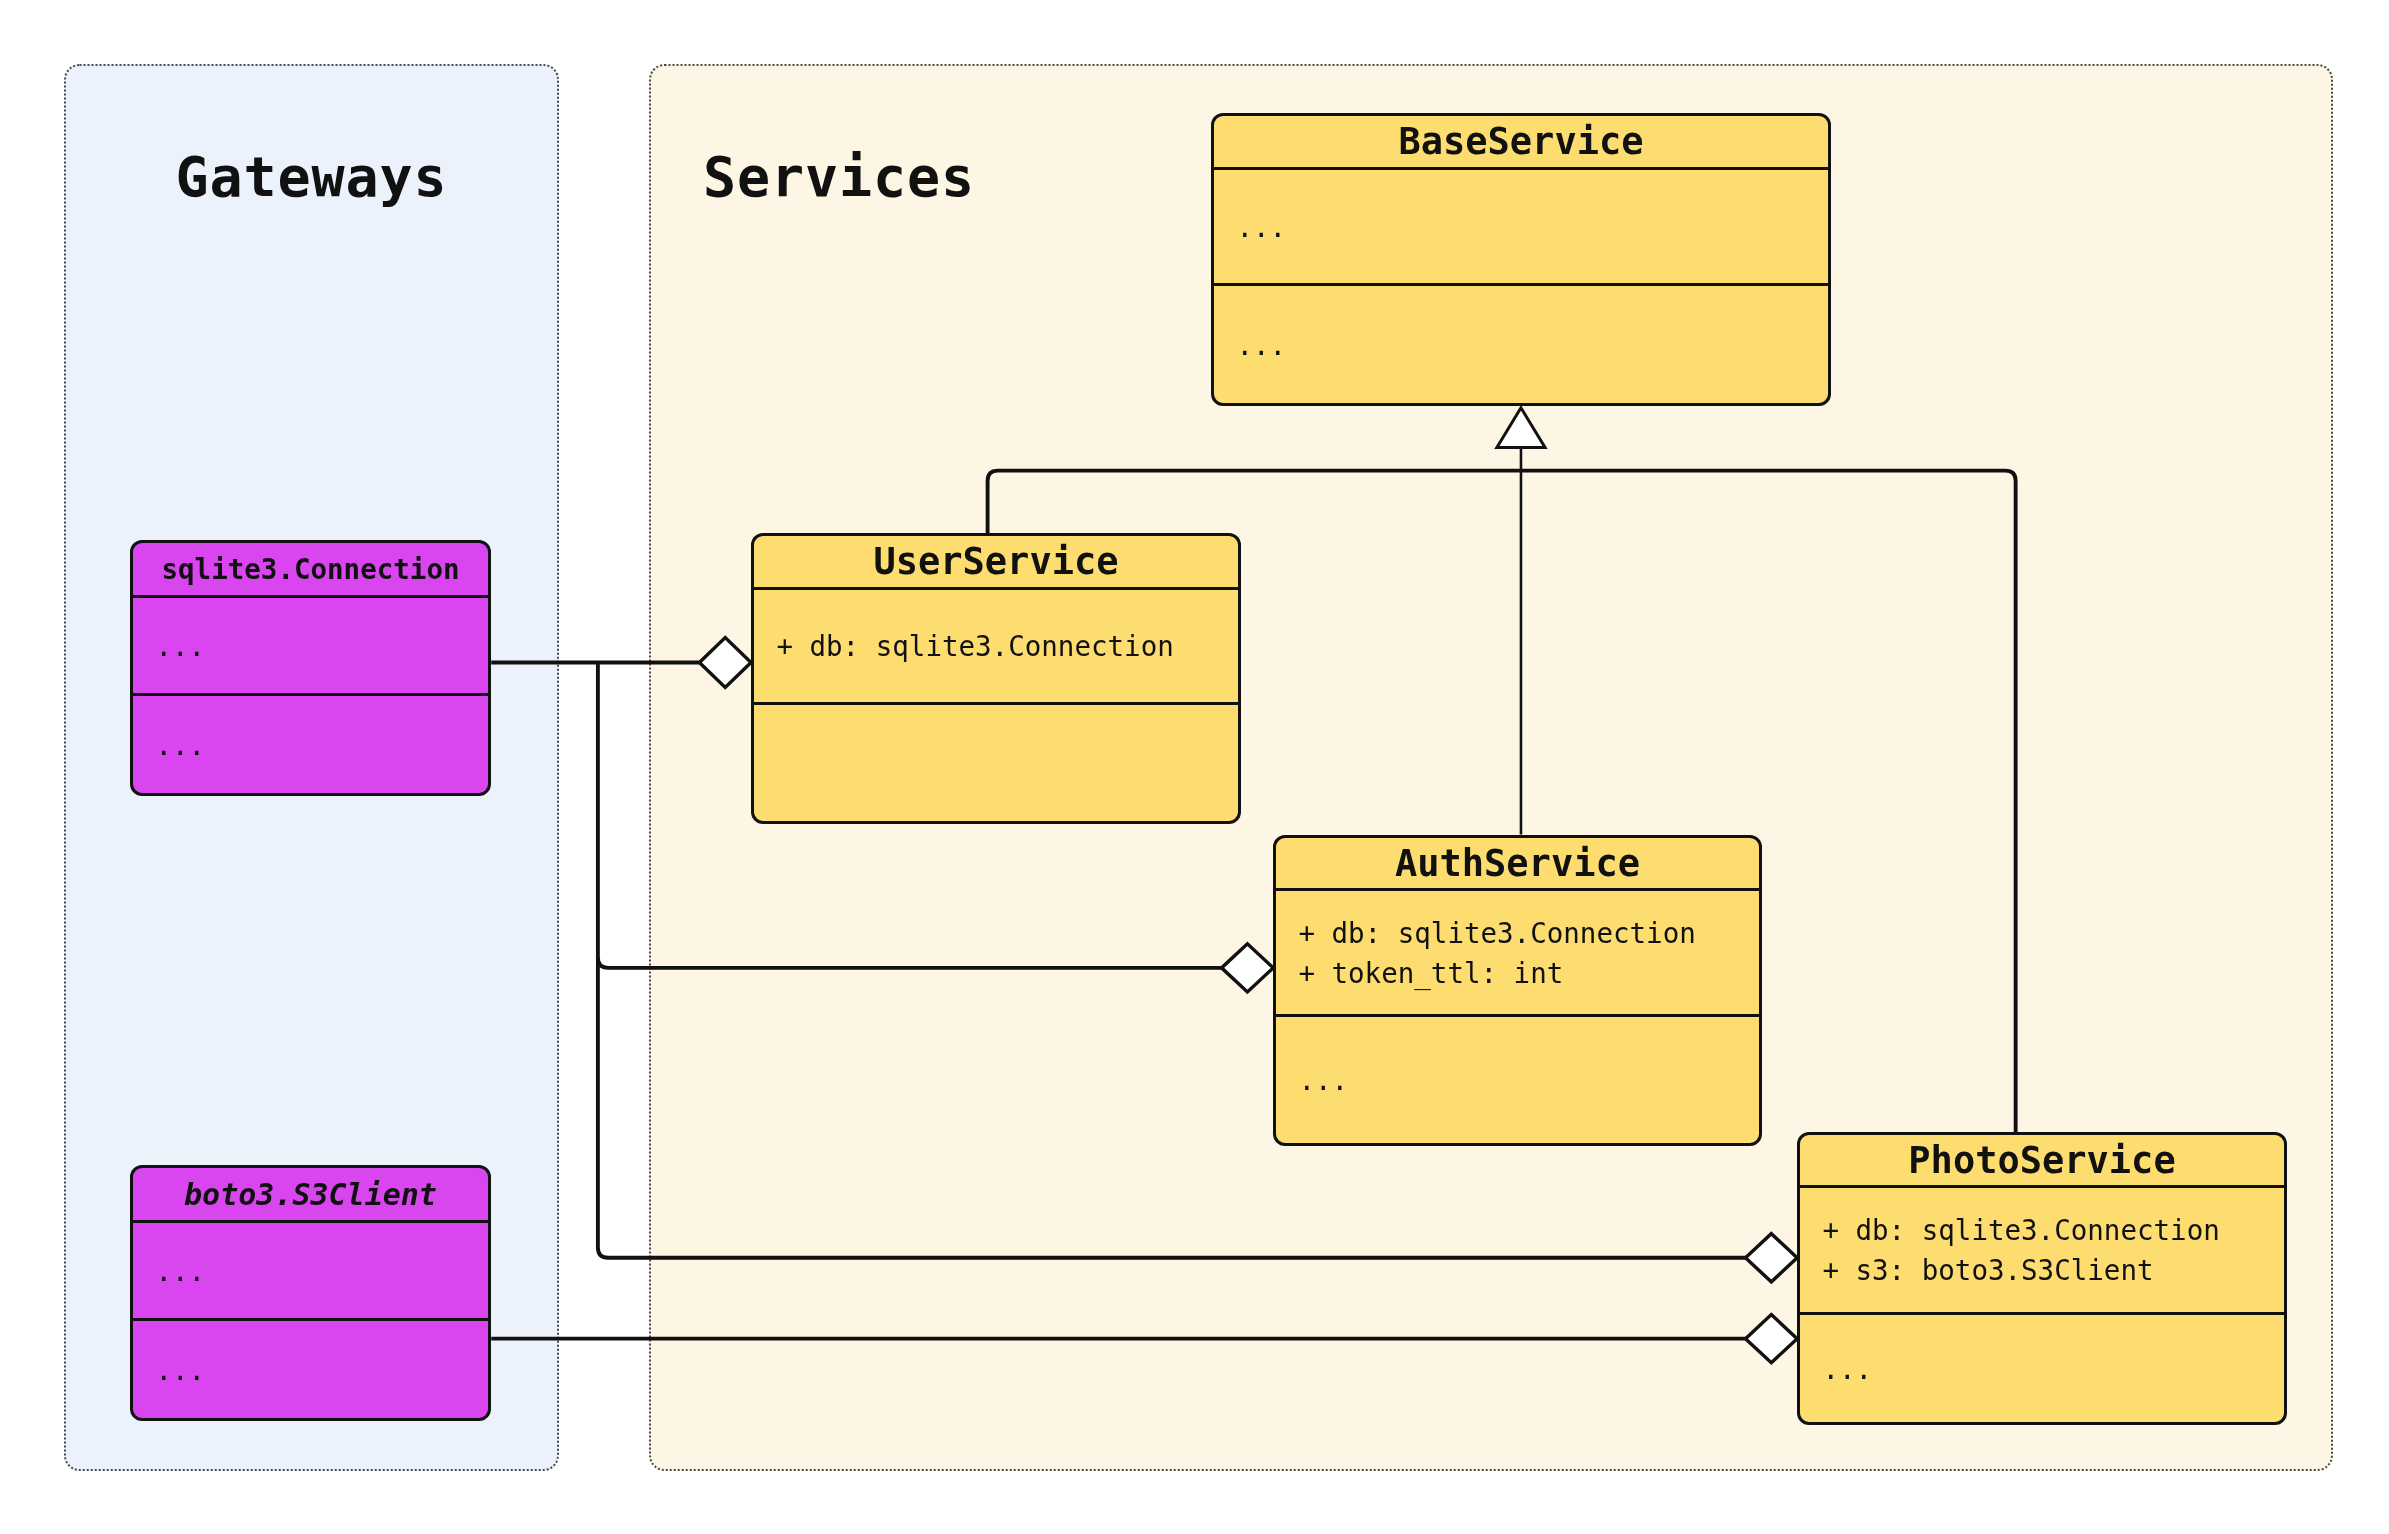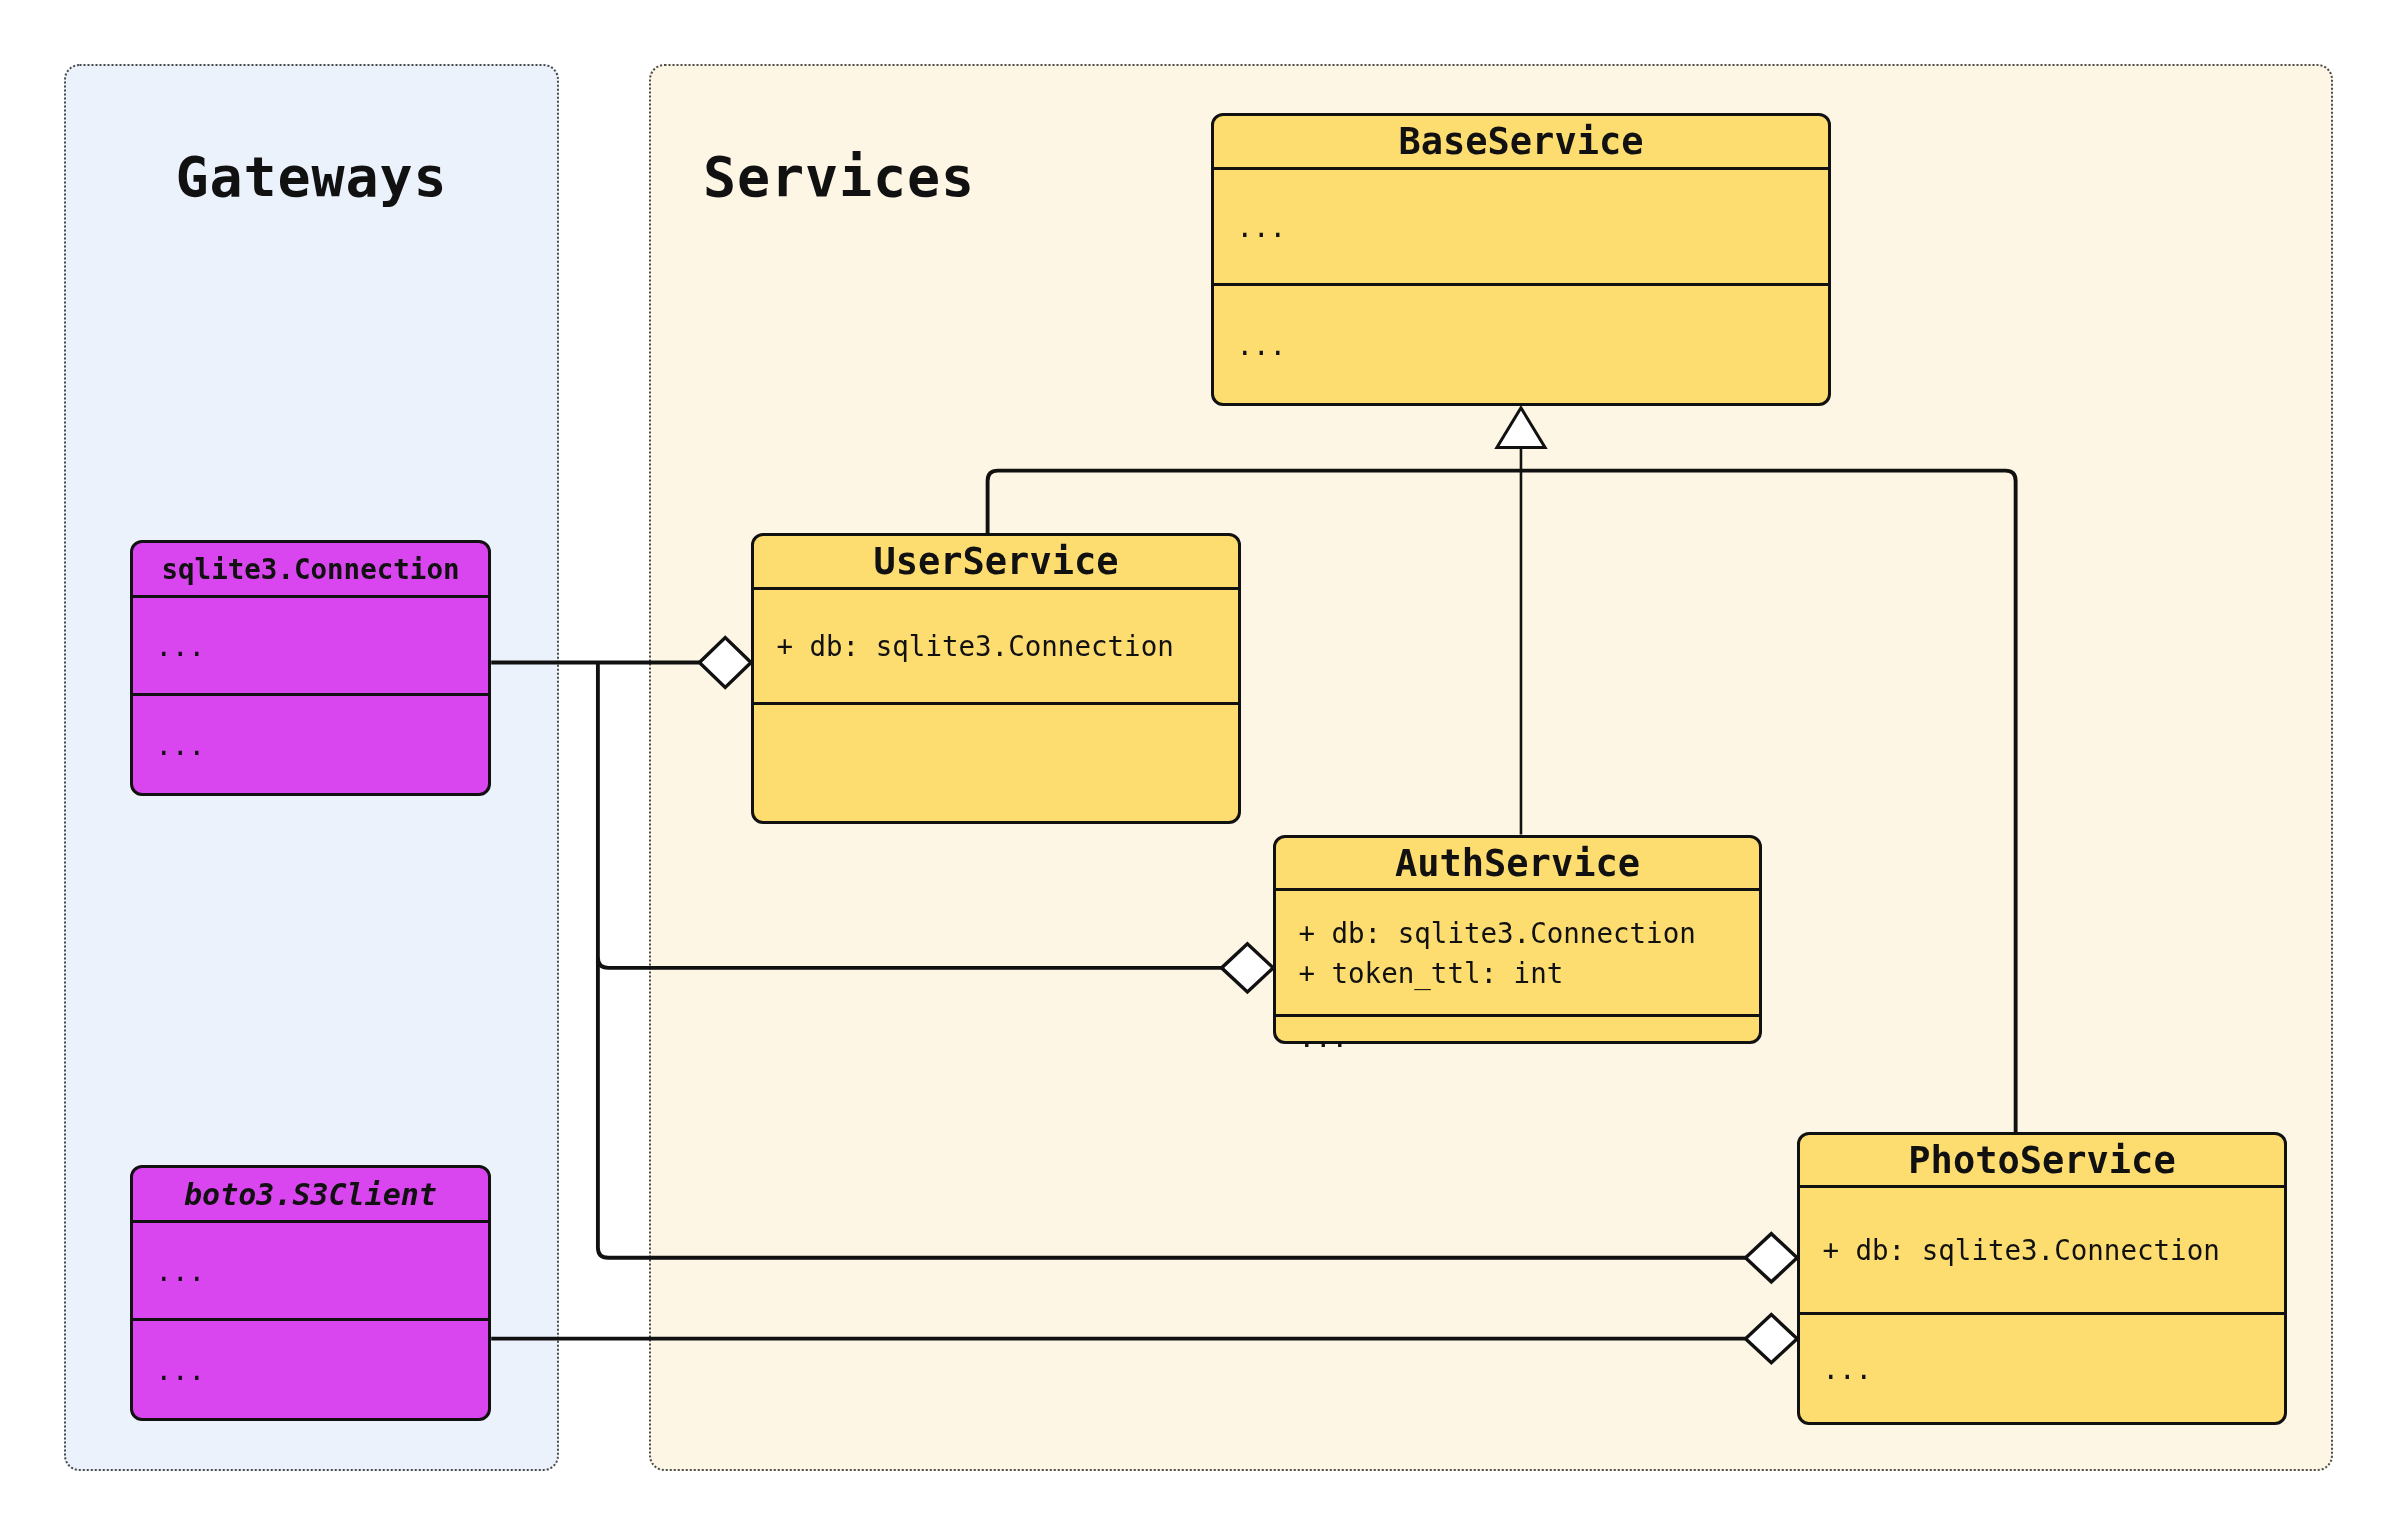--- a/index.html
+++ b/index.html
@@ -76,35 +76,36 @@
   </div>
 
   <div class="cls" style="left:751px;top:533px;width:490px;height:291px;">
     <div class="cls-title" style="height:51px;">UserService</div>
     <div class="cls-comp cls-attrs" style="height:115px;">
       <div>+ db: sqlite3.Connection</div>
     </div>
     <div class="cls-comp cls-methods"></div>
   </div>
 
-  <div class="cls" style="left:1273px;top:835px;width:489px;height:209px;">
+  <div class="cls" style="left:1273px;top:835px;width:489px;height:311px;">
     <div class="cls-title" style="height:50px;">AuthService</div>
     <div class="cls-comp cls-attrs" style="height:126px;">
       <div>+ db: sqlite3.Connection</div>
       <div>+ token_ttl: int</div>
     </div>
     <div class="cls-comp cls-methods">
       <div>...</div>
     </div>
   </div>
 
   <div class="cls" style="left:1797px;top:1132px;width:490px;height:293px;">
     <div class="cls-title" style="height:50px;">PhotoService</div>
     <div class="cls-comp cls-attrs" style="height:127px;">
       <div>+ db: sqlite3.Connection</div>
+      <div>+ s3: boto3.S3Client</div>
     </div>
     <div class="cls-comp cls-methods">
       <div>...</div>
     </div>
   </div>
 
   <svg class="wires" width="2389" height="1534" viewBox="0 0 2777 1783">
 
     <path class="edge" stroke-width="4.5" d="M 571 770 H 813"></path>
 

